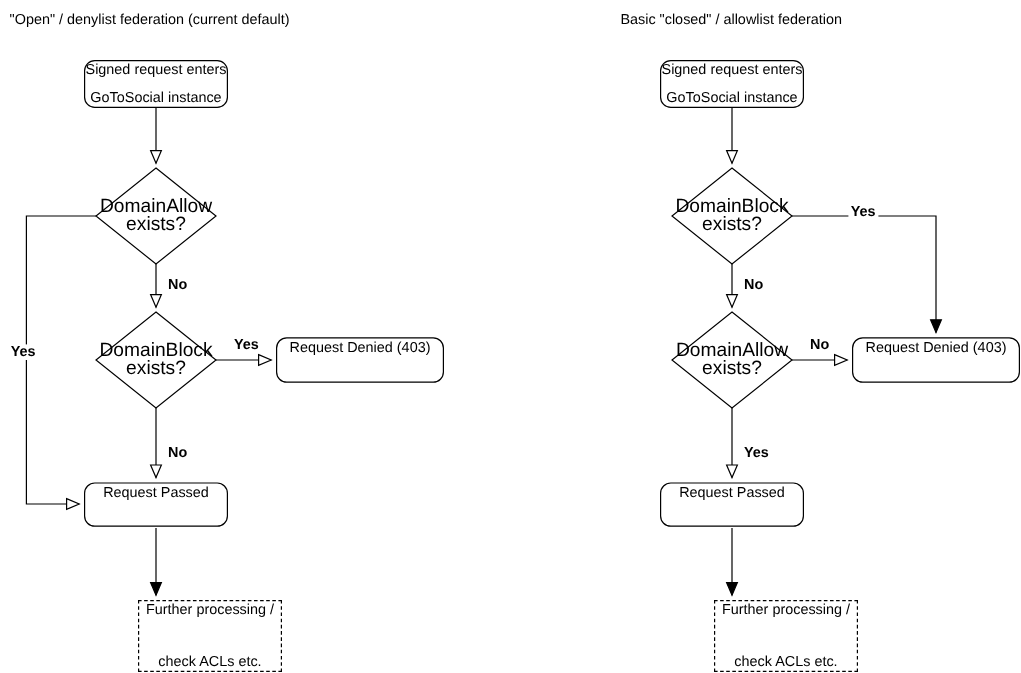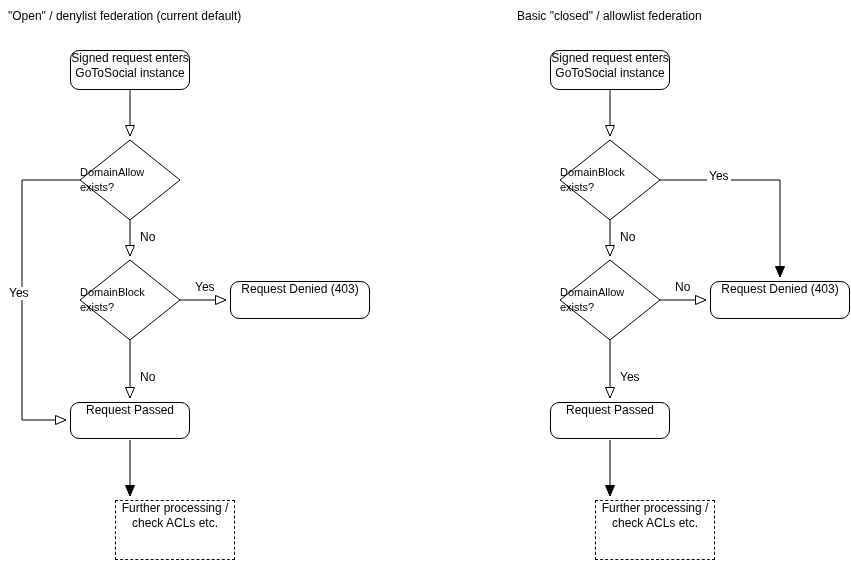--- a/index.html
+++ b/index.html
@@ -18,41 +18,43 @@
     position: absolute;
     font-size: 12px;
     line-height: 14px;
     white-space: nowrap;
   }
   .node {
     position: absolute;
     display: flex;
     flex-direction: column;
     align-items: center;
-    justify-content: flex-start;
+    justify-content: space-between;
     text-align: center;
     font-size: 12px;
     line-height: 15px;
     background: #ffffff;
   }
   .rounded { border: 1px solid #000000; border-radius: 9px; }
   .dashed { border: 1px dashed #000000; margin-left: 45px; }
   .diamond-label {
     position: absolute;
-    font-size: 11px;
+    text-align: center;
+    font-size: 16px;
     line-height: 15px;
     pointer-events: none;
   }
   .edge-label {
     position: absolute;
     font-size: 12px;
     line-height: 13px;
     background: #ffffff;
     padding: 0 2px;
     white-space: nowrap;
+    font-weight: bold;
   }
 </style>
 </head>
 <body>
 
 <div class="canvas">
 
   <svg class="layer" width="851" height="561" viewBox="0 0 851 561">
     <defs>
       <marker id="arrow-open" markerWidth="13" markerHeight="11" refX="11.5" refY="5.5" orient="auto" markerUnits="userSpaceOnUse">

